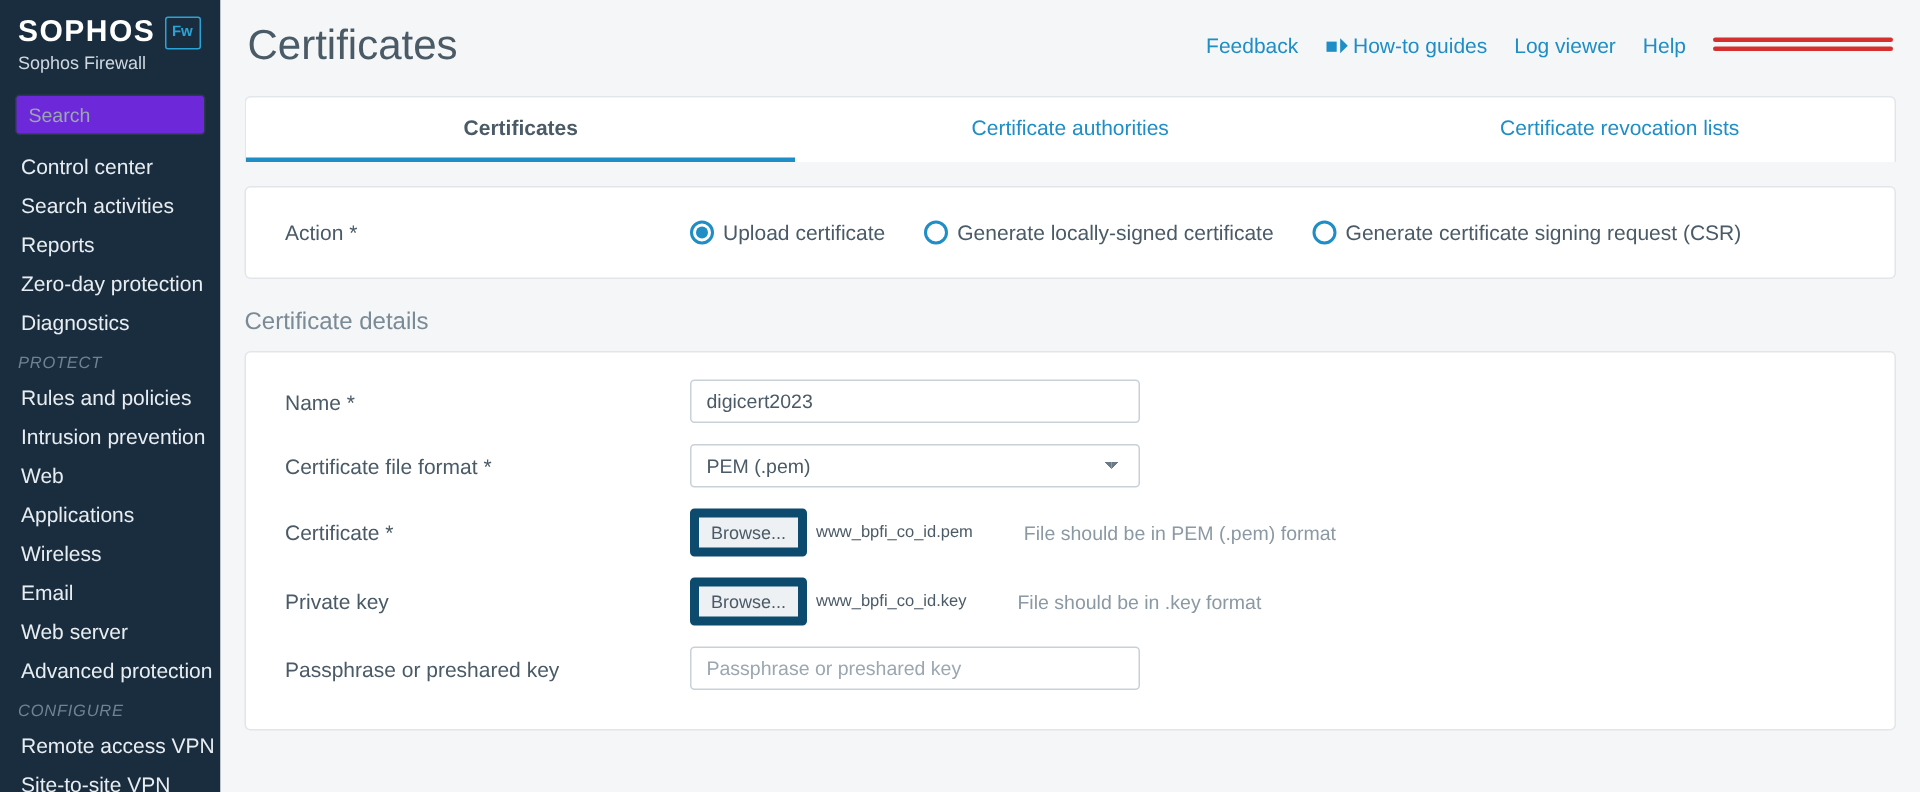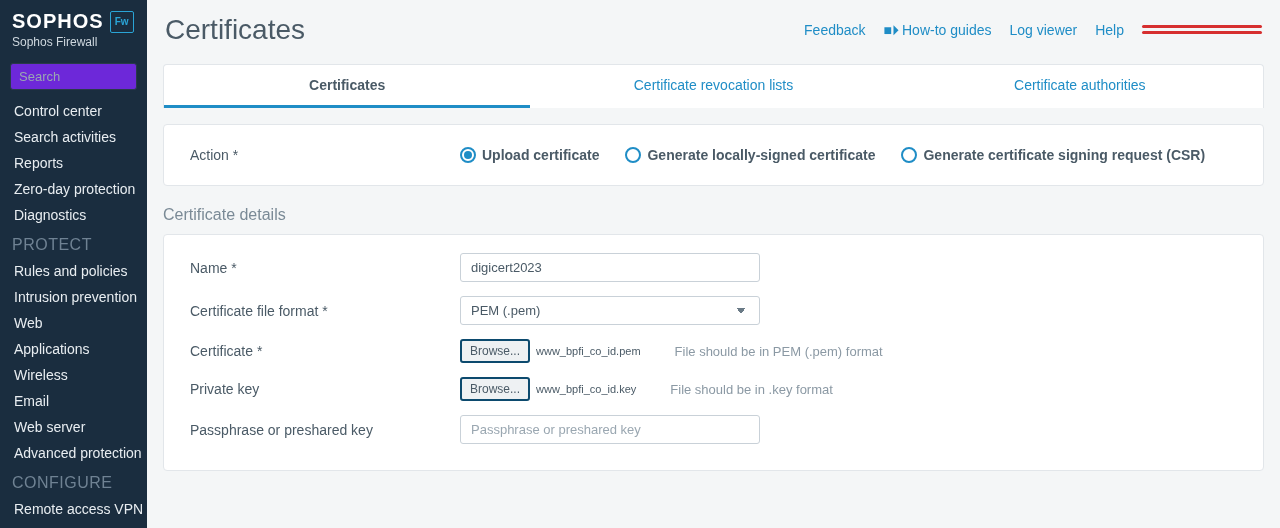--- a/index.html
+++ b/index.html
@@ -9,48 +9,48 @@
   .brand-row { display: flex; align-items: center; gap: 6px; }
   .brand-text { color: #fff; font-weight: 800; font-size: 20px; letter-spacing: 1px; }
   .brand-badge { width: 24px; height: 22px; border: 1.5px solid #2aa4d6; color:#2aa4d6; font-size: 10px; display:flex; align-items:center; justify-content:center; border-radius:2px;font-weight:bold; }
   .brand-sub { color: #cfd8df; font-size: 12px; margin-top:2px;}
   .search-wrap { padding: 8px 10px; }
   .search-box { display:flex; align-items:center; background:#6d28d9; border:1px solid #2a3a4a; border-radius:3px; padding:4px 8px; }
   .search-box input { flex:1; background:transparent; border:none; color:#9fb0bf; font-size:13px; outline:none; }
   .search-box .sicon { color:#2aa4d6; font-size:14px;}
   .nav { flex:1; overflow:auto; }
   .nav-item { padding: 5px 14px; cursor:pointer; color:#e8edf1; font-size:14px; white-space:nowrap;}
-  .nav-header { padding: 8px 12px 4px 12px; color:#6f8293; font-size:16px; letter-spacing:0.5px; text-transform:uppercase; }
+  .nav-header { padding: 8px 12px 4px 12px; color:#6f8293; font-size:11px; letter-spacing:0.5px; text-transform:uppercase;font-style:italic; }
   .main { flex:1; display:flex; flex-direction:column; background:#f4f6f7; overflow:hidden;}
   .topbar { display:flex; align-items:center; padding: 14px 18px 8px 18px; }
   .page-title { font-size: 28px; color:#4a5a66; font-weight:400; flex:1;}
   .top-links { display:flex; gap:18px; align-items:center; font-size:14px;}
   .top-links a { color:#1f8dc6; text-decoration:none; cursor:pointer;}
   .guide-ico { color:#1f8dc6; margin-right:3px;}
   .redact { display:inline-block; width:120px; height:18px; position:relative; }
   .redact::before, .redact::after { content:""; position:absolute; left:0; right:0; height:3px; background:#d62f2f; border-radius:2px;}
   .redact::before { top:4px; }
   .redact::after { top:10px; }
   .tabs { display:flex; margin: 10px 16px 0 16px; background:#fff; border:1px solid #e2e6ea; border-bottom:none; border-radius:4px 4px 0 0;}
   .tab { flex:1; text-align:center; padding:12px 8px; font-size:14px; cursor:pointer; color:#1f8dc6;}
   .tab.active { color:#4a5a66; font-weight:600; border-bottom:3px solid #1f8dc6; }
   .panel { margin: 16px 16px 0 16px; background:#fff; border:1px solid #e2e6ea; border-radius:4px; padding: 22px 26px; }
   .row { display:flex; align-items:center; gap:20px; font-size:14px;}
   .row .lbl { width:250px; color:#4a5a66; }
   .radios { display:flex; gap:26px; align-items:center; color:#4a5a66;}
-  .radio { display:flex; align-items:center; gap:6px; cursor:pointer;font-weight:bold;}
+  .radio { display:flex; align-items:center; gap:6px; cursor:pointer;}
   .rdot { width:16px; height:16px; border:2px solid #1f8dc6; border-radius:50%; display:flex; align-items:center; justify-content:center;}
   .rdot.on::after { content:""; width:8px; height:8px; background:#1f8dc6; border-radius:50%;}
   .section-title { margin: 20px 16px 4px 16px; color:#7a8a96; font-size:16px; font-weight:400;}
   .form { margin: 6px 16px 0 16px; background:#fff; border:1px solid #e2e6ea; border-radius:4px; padding: 18px 26px 12px 26px;}
   .frow { display:flex; align-items:center; margin-bottom:14px; font-size:14px;}
   .frow .flbl { width:270px; color:#4a5a66;}
   .txt, .sel { width:300px; padding:6px 10px; border:1px solid #c9d1d8; border-radius:3px; font-size:13px; color:#4a5a66; background:#fff;}
   .sel { appearance:none; background-image: linear-gradient(45deg, transparent 50%, #6a7a86 50%), linear-gradient(135deg, #6a7a86 50%, transparent 50%); background-position: calc(100% - 18px) 11px, calc(100% - 13px) 11px; background-size:5px 5px,5px 5px; background-repeat:no-repeat; padding-right:28px;}
-  .browse { font-size:12px; padding:3px 8px; border:2px solid #0c4a6e; background:#eef1f3; border-radius:3px; cursor:pointer; color:#4a5a66;}
+  .browse { font-size:12px; padding:3px 8px; border:6px solid #0c4a6e; background:#eef1f3; border-radius:3px; cursor:pointer; color:#4a5a66;}
   .fname { margin-left:6px; color:#4a5a66; font-size:11px;}
   .hint { margin-left:34px; color:#8b99a4; font-size:13px;}
   ::placeholder { color:#9aa7b1;}
 </style>
 </head>
 <body>
 
 <div class="sidebar">
   <div class="brand">
     <div class="brand-row">
@@ -100,22 +100,22 @@
       <a>Feedback</a>
       <a><span class="guide-ico">■⏵</span><span>How-to guides</span></a>
       <a>Log viewer</a>
       <a>Help</a>
       <span class="redact"></span>
     </div>
   </div>
 
   <div class="tabs">
     <div class="tab active">Certificates</div>
+    <div class="tab">Certificate authorities</div>
     <div class="tab">Certificate revocation lists</div>
-    <div class="tab">Certificate authorities</div>
   </div>
 
   <div class="panel">
     <div class="row">
       <div class="lbl">Action *</div>
       <div class="radios">
         <div class="radio">
             <span class="rdot on"></span>
             <span>Upload certificate</span>
           </div>

